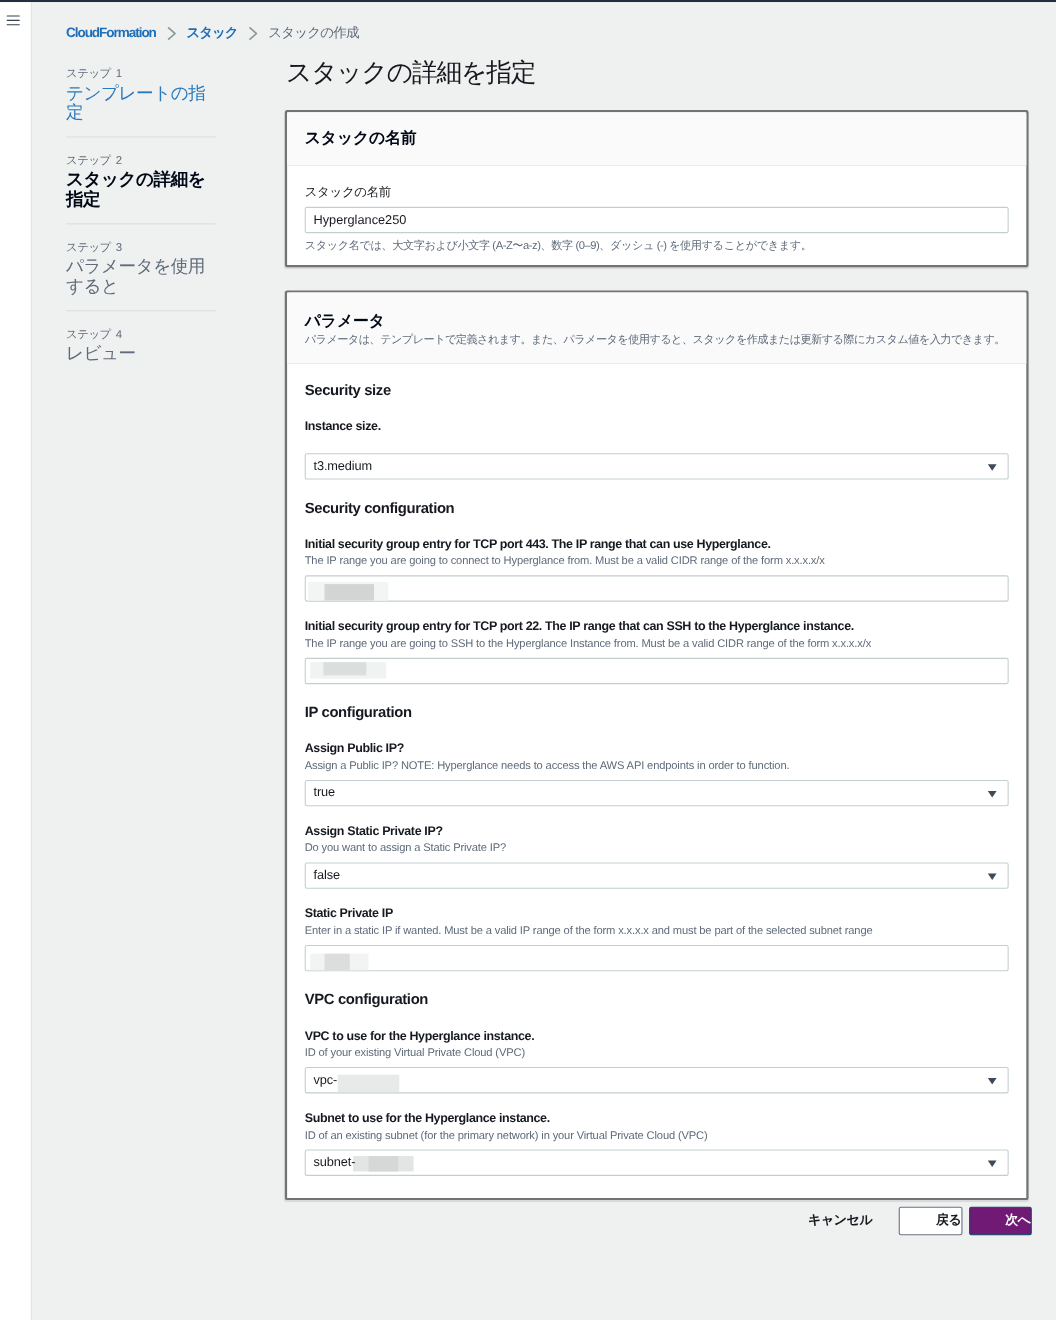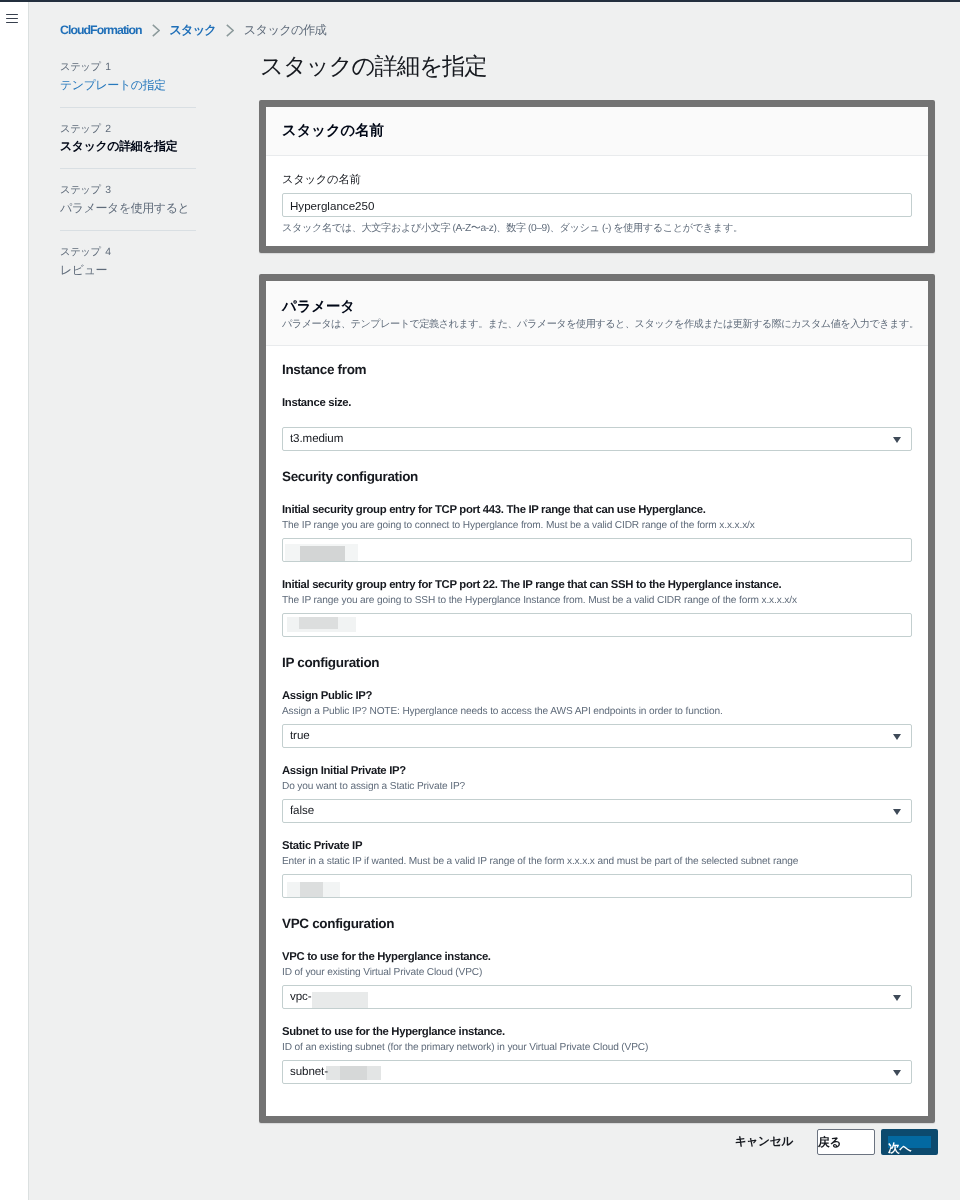--- a/index.html
+++ b/index.html
@@ -31,63 +31,63 @@
   .breadcrumb { position: absolute; left: 60px; top: 21px; display: flex; align-items: center; font-size: 12.3px; height: 18px; }
   .crumb-link { color: #1f6fb8; font-weight: 700; white-space: nowrap; letter-spacing: -0.95px; }
   .crumb-cur { color: #5f6b7a; white-space: nowrap; letter-spacing: -0.75px; }
   .crumb-sep { width: 8px; height: 13px; margin: 0 9.9px; display: inline-block; flex: 0 0 auto; }
   .crumb-sep svg { display: block; }
 
   
   .steps { position: absolute; left: 60px; top: 60px; width: 136px; }
   .step { padding: 0; }
   .step-num { font-size: 10.4px; color: #5f6b7a; line-height: 16.5px; letter-spacing: -0.45px; word-spacing: 2px; }
-  .step-name { font-size: 12px; line-height: 17.2px; letter-spacing: -0.45px; }
+  .step-name { font-size: 16px; line-height: 17.2px; letter-spacing: -0.45px; }
   .step-name.link { color: #2879bd; }
   .step-name.active { color: #000716; font-weight: 700; }
   .step-name.muted { color: #5f6b7a; }
   .step-sep { height: 1px; background: #d9dfe3; margin: 13px 0 14px 0; }
 
   
   .main { position: absolute; left: 259px; top: 51px; width: 676px; }
   .page-title { font-size: 23.4px; color: #16191f; line-height: 30px; margin: 0 0 19px 1px; font-weight: 400; letter-spacing: -1.05px; }
 
-  .panel { background: #ffffff; border: 7px solid #737373; border-radius: 2px; box-shadow: 0 1px 1px rgba(0,7,22,.10); margin-bottom: 21px; }
+  .panel { background: #ffffff; border: 2px solid #737373; border-radius: 2px; box-shadow: 0 1px 1px rgba(0,7,22,.10); margin-bottom: 21px; }
   .panel-head { background: #fafafa; border-bottom: 1px solid #e9ebed; padding: 14px 17px 14px 16px; border-radius: 2px 2px 0 0; }
   #panels > .panel:last-child .panel-head { padding-top: 16px; padding-bottom: 14px; }
   .panel-title { font-size: 14.4px; font-weight: 700; color: #000716; line-height: 20px; letter-spacing: -0.1px; }
   .panel-desc { font-size: 10.2px; color: #5f6b7a; line-height: 13px; margin-top: 1px; letter-spacing: -0.56px; white-space: nowrap; }
   .panel-body { padding: 15px 16px 20px 16px; }
   #panels > .panel:first-child .panel-body { padding-top: 16px; padding-bottom: 10px; }
 
   .field { margin-bottom: 16px; }
   .field:last-child { margin-bottom: 0; }
   .field-label { font-size: 11.35px; color: #16191f; line-height: 15px; margin-bottom: 0px; letter-spacing: -0.33px; }
   .field.nodesc .field-label { margin-bottom: 16px; }
   #panels > .panel:first-child .field-label { margin-bottom: 4px; line-height: 17px; }
   .field-label.bold { font-weight: 700; }
   .field-desc { font-size: 10.15px; color: #5f6b7a; line-height: 15px; margin: 0 0 5px 0; letter-spacing: -0.13px; }
   .field-hint { font-size: 10.2px; color: #5f6b7a; line-height: 15px; margin-top: 4px; letter-spacing: -0.42px; }
 
   .sec { margin-bottom: 17px; }
-  .sec:last-child { margin-bottom: 12px; }
+  .sec:last-child { margin-bottom: 0; }
   .sec-title { font-size: 13.5px; font-weight: 700; color: #16191f; line-height: 18px; margin: 0 0 17px 0; letter-spacing: -0.33px; }
 
   .input { width: 100%; height: 24px; border: 1px solid #c3cfcf; border-radius: 2px; background: #fff;
            font-family: "Liberation Sans", sans-serif; font-size: 11.6px; color: #16191f; padding: 0 7px; line-height: 22px; font-weight: 400; }
   .select { position: relative; width: 100%; height: 24px; border: 1px solid #c3cfcf; border-radius: 2px; background: #fff; overflow: hidden; }
   .select-val { position: absolute; left: 7px; top: 0; line-height: 22px; font-size: 11.6px; color: #16191f; letter-spacing: -0.1px; }
   .caret { position: absolute; right: 10px; top: 8.5px; width: 0; height: 0; border-left: 4.2px solid transparent; border-right: 4.2px solid transparent; border-top: 6.6px solid #3f4a58; }
   .redact-box { position: absolute; display: block; }
 
   .footer { position: relative; left: 0; width: 679px; margin-top: -15px; display: flex; align-items: center; justify-content: flex-end; }
   .btn-link { font-size: 11.8px; color: #16191f; font-weight: 700; letter-spacing: -0.4px; margin-right: 24px; }
-  .btn { font-size: 11.8px; font-weight: 700; letter-spacing: -0.4px; text-align: left; }
+  .btn { font-size: 11.8px; font-weight: 700; letter-spacing: -0.4px; text-align: right; font-family: Liberation Mono, monospace; }
   .btn-normal { border: 1px solid #6b7380; color: #16191f; background: #fff; border-radius: 2px; width: 58px; height: 26px; line-height: 24px; margin-right: 6px; }
-  .btn-primary { background: #0369a1; color: #fff; border: 7px solid #0c4a6e; border-radius: 2px; width: 57px; height: 26px; line-height: 24px; }
+  .btn-primary { background: #701a75; color: #fff; border: 1px solid #0c4a6e; border-radius: 2px; width: 57px; height: 26px; line-height: 24px; }
 </style>
 </head>
 <body>
 
 <div class="page">
   <div class="topbar"></div>
   <div class="rail">
     <div class="hamburger">
         <span></span>
         <span></span>
@@ -144,21 +144,21 @@
             <div class="field"><div class="field-label">スタックの名前</div><input class="input" value="Hyperglance250" style=""><div class="field-hint">スタック名では、大文字および小文字 (A-Z〜a-z)、数字 (0–9)、ダッシュ (-) を使用することができます。</div></div>
           </div>
         </div>
         <div class="panel">
           <div class="panel-head">
             <div class="panel-title">パラメータ</div>
             <div class="panel-desc">パラメータは、テンプレートで定義されます。また、パラメータを使用すると、スタックを作成または更新する際にカスタム値を入力できます。</div>
           </div>
           <div class="panel-body">
             <div class="sec">
-              <div class="sec-title">Instance from</div>
+              <div class="sec-title">Security size</div>
               <div class="field nodesc">
                 <div class="field-label bold">Instance size.</div>
                 <div class="select">
                   <span class="select-val">t3.medium</span>
                   <span class="caret"></span>
                 </div>
               </div>
             </div>
             <div class="sec">
               <div class="sec-title">Security configuration</div>
@@ -185,21 +185,21 @@
               <div class="sec-title">IP configuration</div>
               <div class="field">
                 <div class="field-label bold">Assign Public IP?</div>
                 <div class="field-desc">Assign a Public IP? NOTE: Hyperglance needs to access the AWS API endpoints in order to function.</div>
                 <div class="select">
                   <span class="select-val">true</span>
                   <span class="caret"></span>
                 </div>
               </div>
               <div class="field">
-                <div class="field-label bold">Assign Initial Private IP?</div>
+                <div class="field-label bold">Assign Static Private IP?</div>
                 <div class="field-desc">Do you want to assign a Static Private IP?</div>
                 <div class="select">
                   <span class="select-val">false</span>
                   <span class="caret"></span>
                 </div>
               </div>
               <div class="field">
                 <div class="field-label bold">Static Private IP</div>
                 <div class="field-desc">Enter in a static IP if wanted. Must be a valid IP range of the form x.x.x.x and must be part of the selected subnet range</div>
                 <div class="select">

